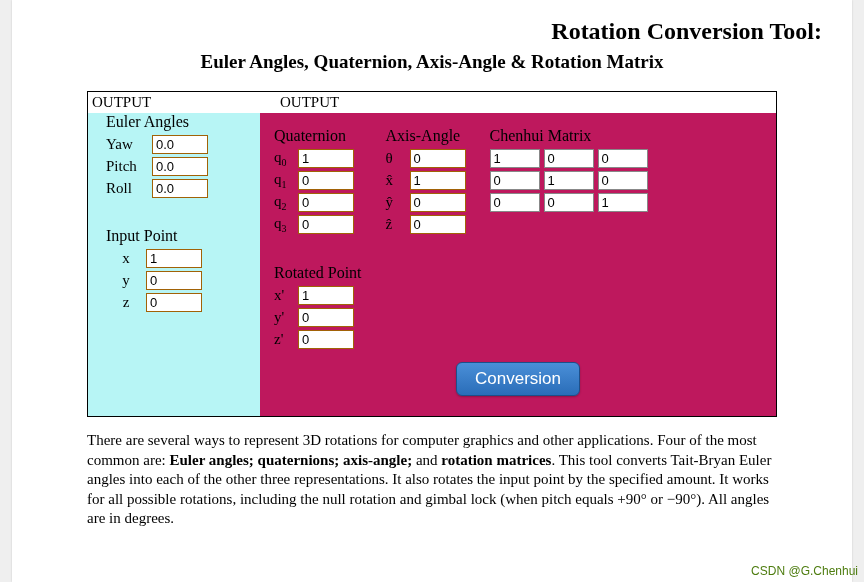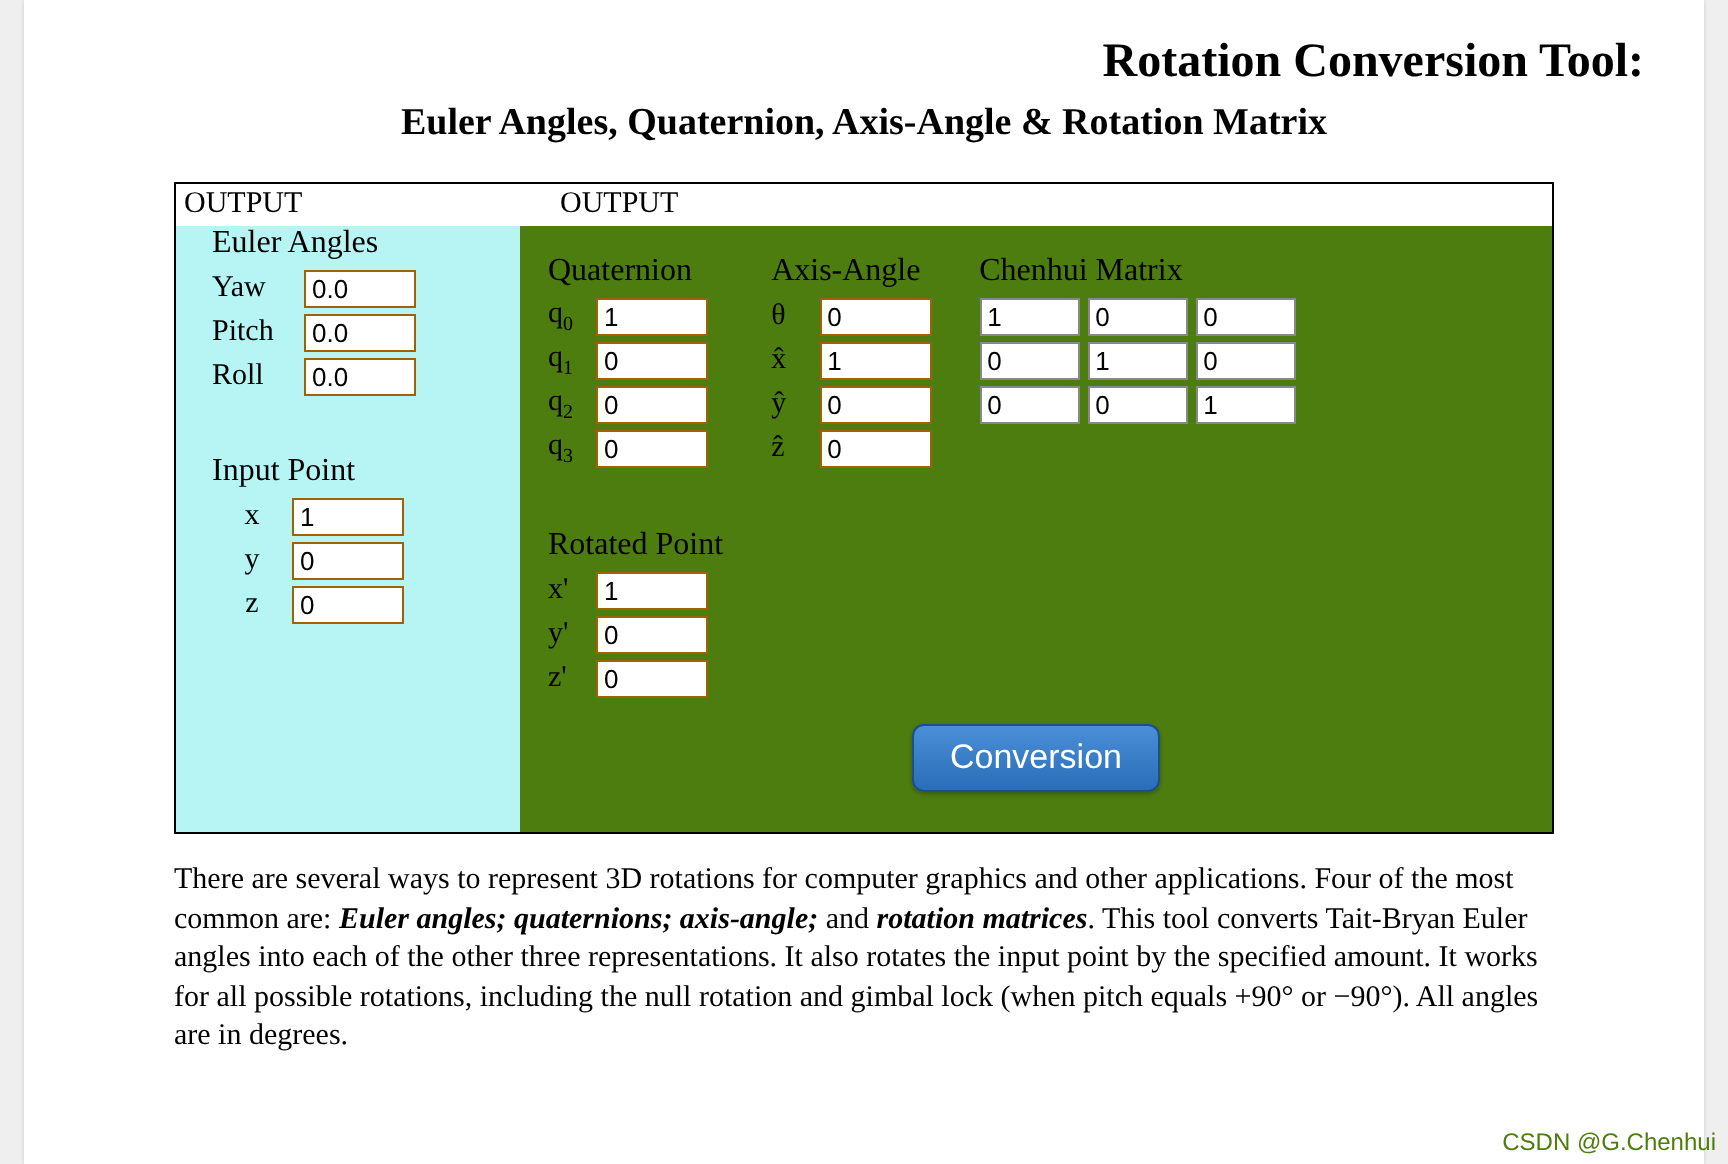--- a/index.html
+++ b/index.html
@@ -46,21 +46,21 @@
     .panels {
       display: flex;
       align-items: stretch;
     }
     .input-panel {
       background: #b7f5f5;
       width: 172px;
       padding: 0 10px 14px 18px;
     }
     .output-panel {
-      background: #4d7c0f;
+      background: #be185d;
       flex: 1;
       padding: 14px 14px 8px 14px;
     }
     .section-title {
       font-size: 16px;
       font-family: "Times New Roman", serif;
       margin-bottom: 4px;
     }
     .row {
       display: flex;
@@ -115,21 +115,21 @@
       cursor: pointer;
       box-shadow: 0 1px 2px rgba(0,0,0,0.25);
     }
     .desc {
       width: 690px;
       margin: 0 auto;
       font-size: 15px;
       line-height: 1.3;
       font-family: "Times New Roman", serif;
     }
-    .desc b { font-style: italic; }
+    .desc b { }
     .watermark {
       position: fixed;
       right: 6px;
       bottom: 4px;
       font-family: Arial, sans-serif;
       font-size: 12px;
       color: #4d7c0f;
     }
     .rp-col { margin-top: 30px; }
   </style>

